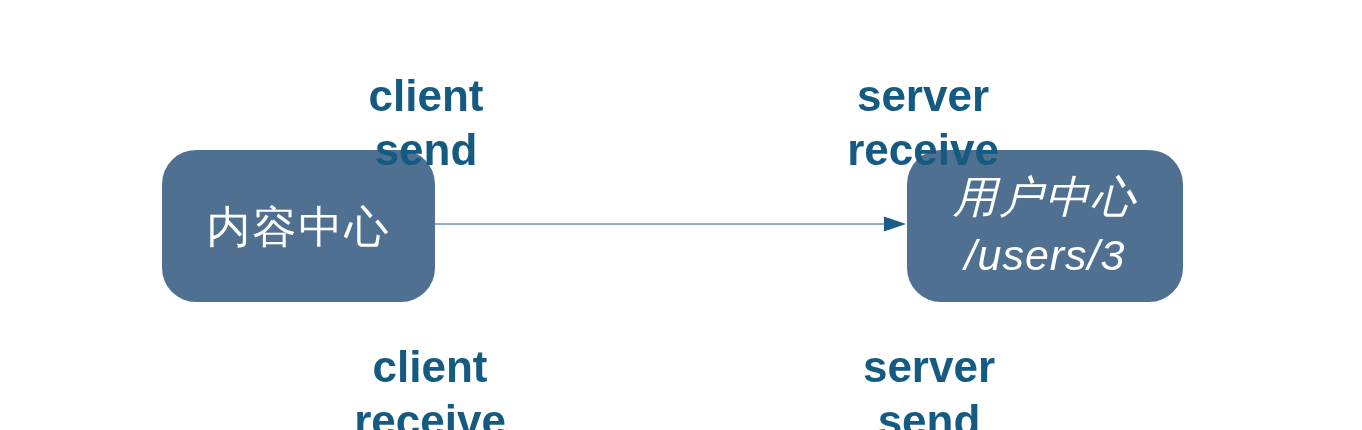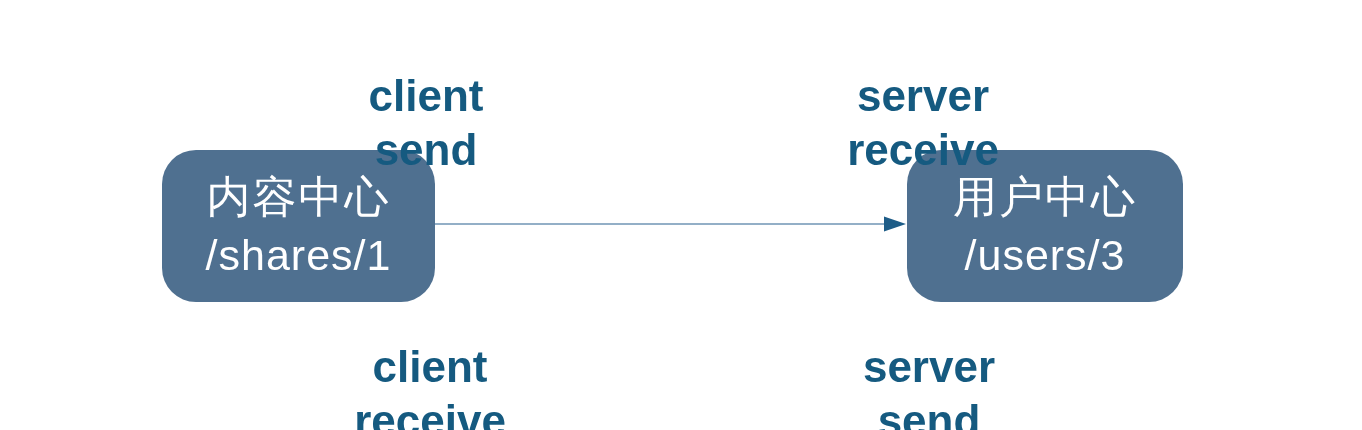--- a/index.html
+++ b/index.html
@@ -28,21 +28,21 @@
     border-radius: 34px;
     color: var(--node-text);
     display: flex;
     flex-direction: column;
     align-items: center;
     justify-content: center;
     text-align: right;
     line-height: 59px;
   }
   .node-left  { left: 162px; top: 150px; width: 273px; height: 152px; }
-  .node-right { left: 907px; top: 150px; width: 276px; height: 152px; }
+  .node-right { left: 907px; top: 150px; width: 276px; height: 152px; font-style: italic; }
   .node-title { font-size: 44px; font-weight: 500; letter-spacing: 2px; white-space: nowrap; }
   .node-path  { font-size: 43px; font-weight: 500; letter-spacing: 1px; white-space: nowrap; }
   .edge-svg {
     position: absolute;
     left: 0; top: 0;
     width: 1362px; height: 430px;
     pointer-events: none;
   }
   .edge-svg line { stroke: var(--edge-line); stroke-width: 1.6; }
   .edge-svg polygon { fill: var(--edge-arrow); }
@@ -78,21 +78,20 @@
 
 <div class="canvas">
 
   <svg class="edge-svg" viewBox="0 0 1362 430" xmlns="http://www.w3.org/2000/svg">
     <line x1="435" y1="224" x2="898" y2="224"></line>
     <polygon points="884,216.5 906,224 884,231.5"></polygon>
   </svg>
 
   <div class="node node-left">
     <div class="node-title">内容中心</div>
-    <div class="node-path">/shares/1</div>
   </div>
 
   <div class="node node-right">
     <div class="node-title">用户中心</div>
     <div class="node-path">/users/3</div>
   </div>
 
 
   <div class="annotation ann-top-left">
     <div>client</div>

